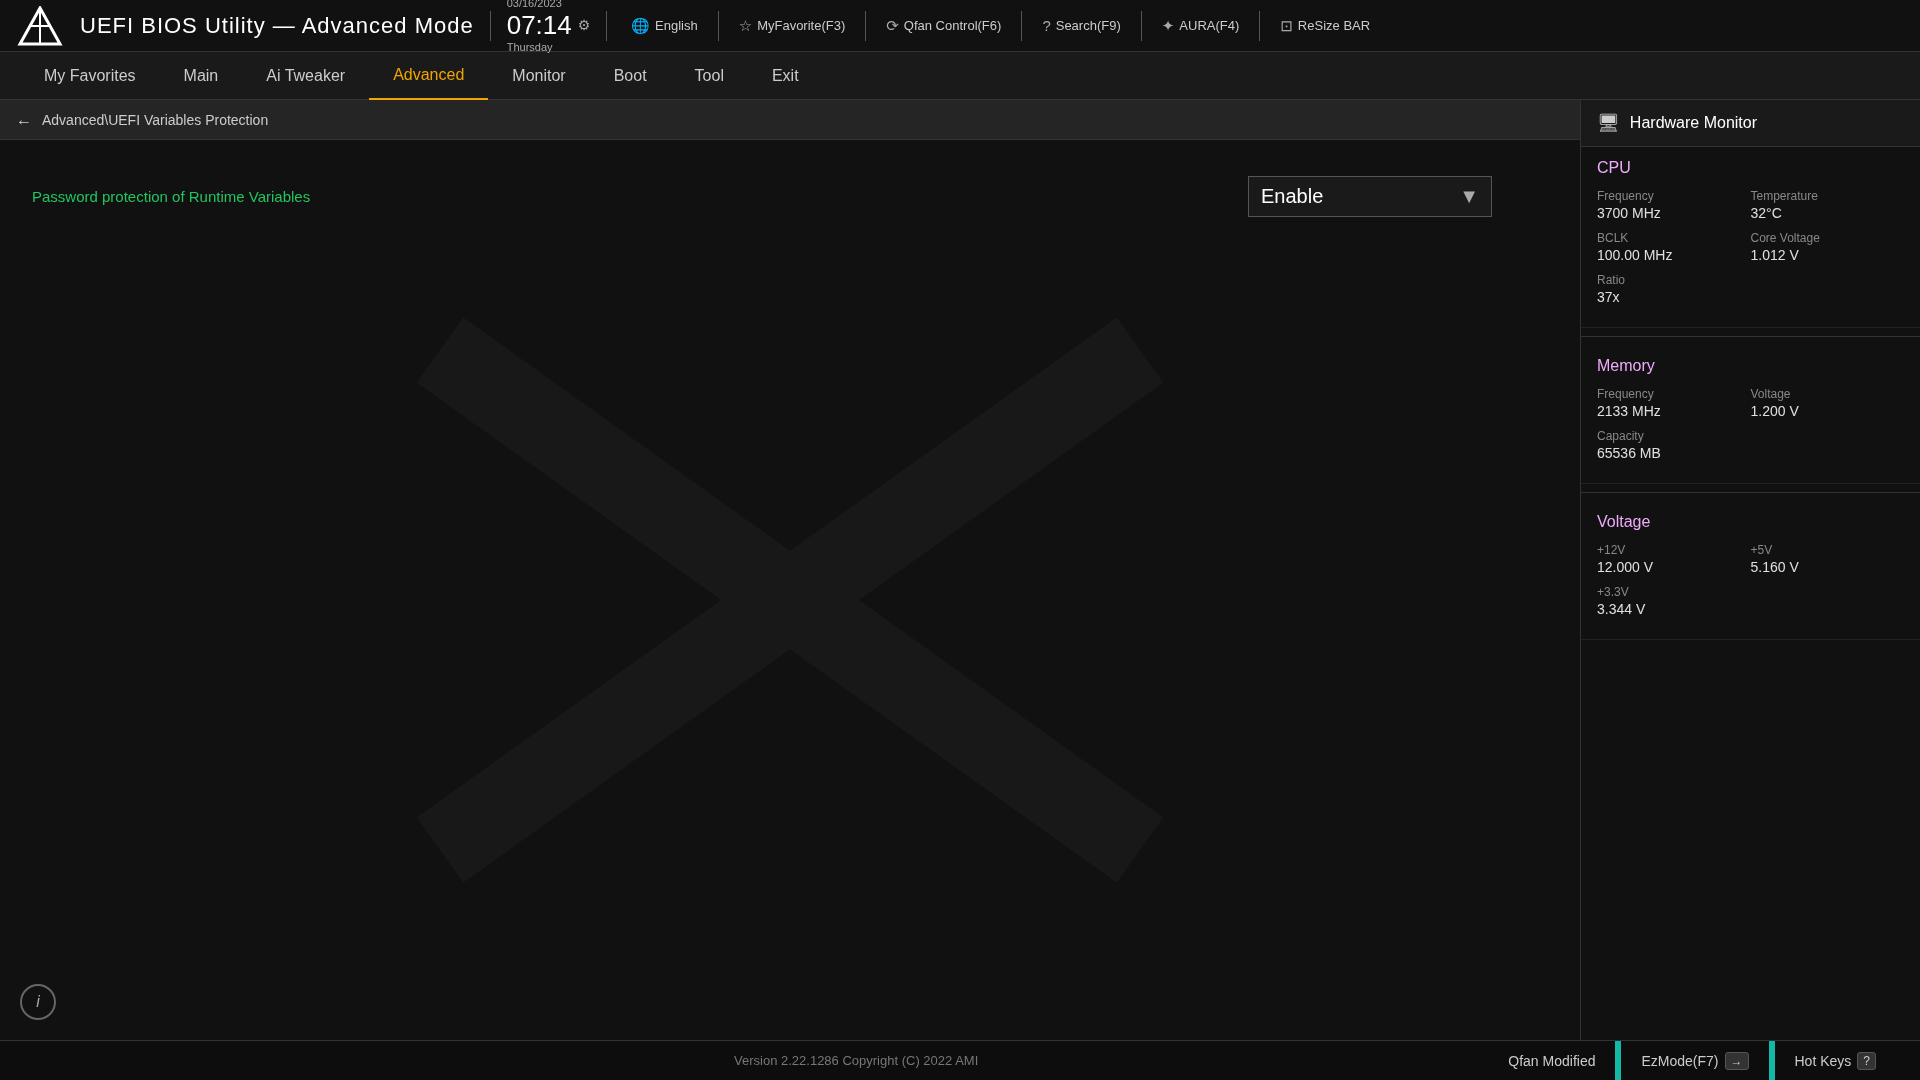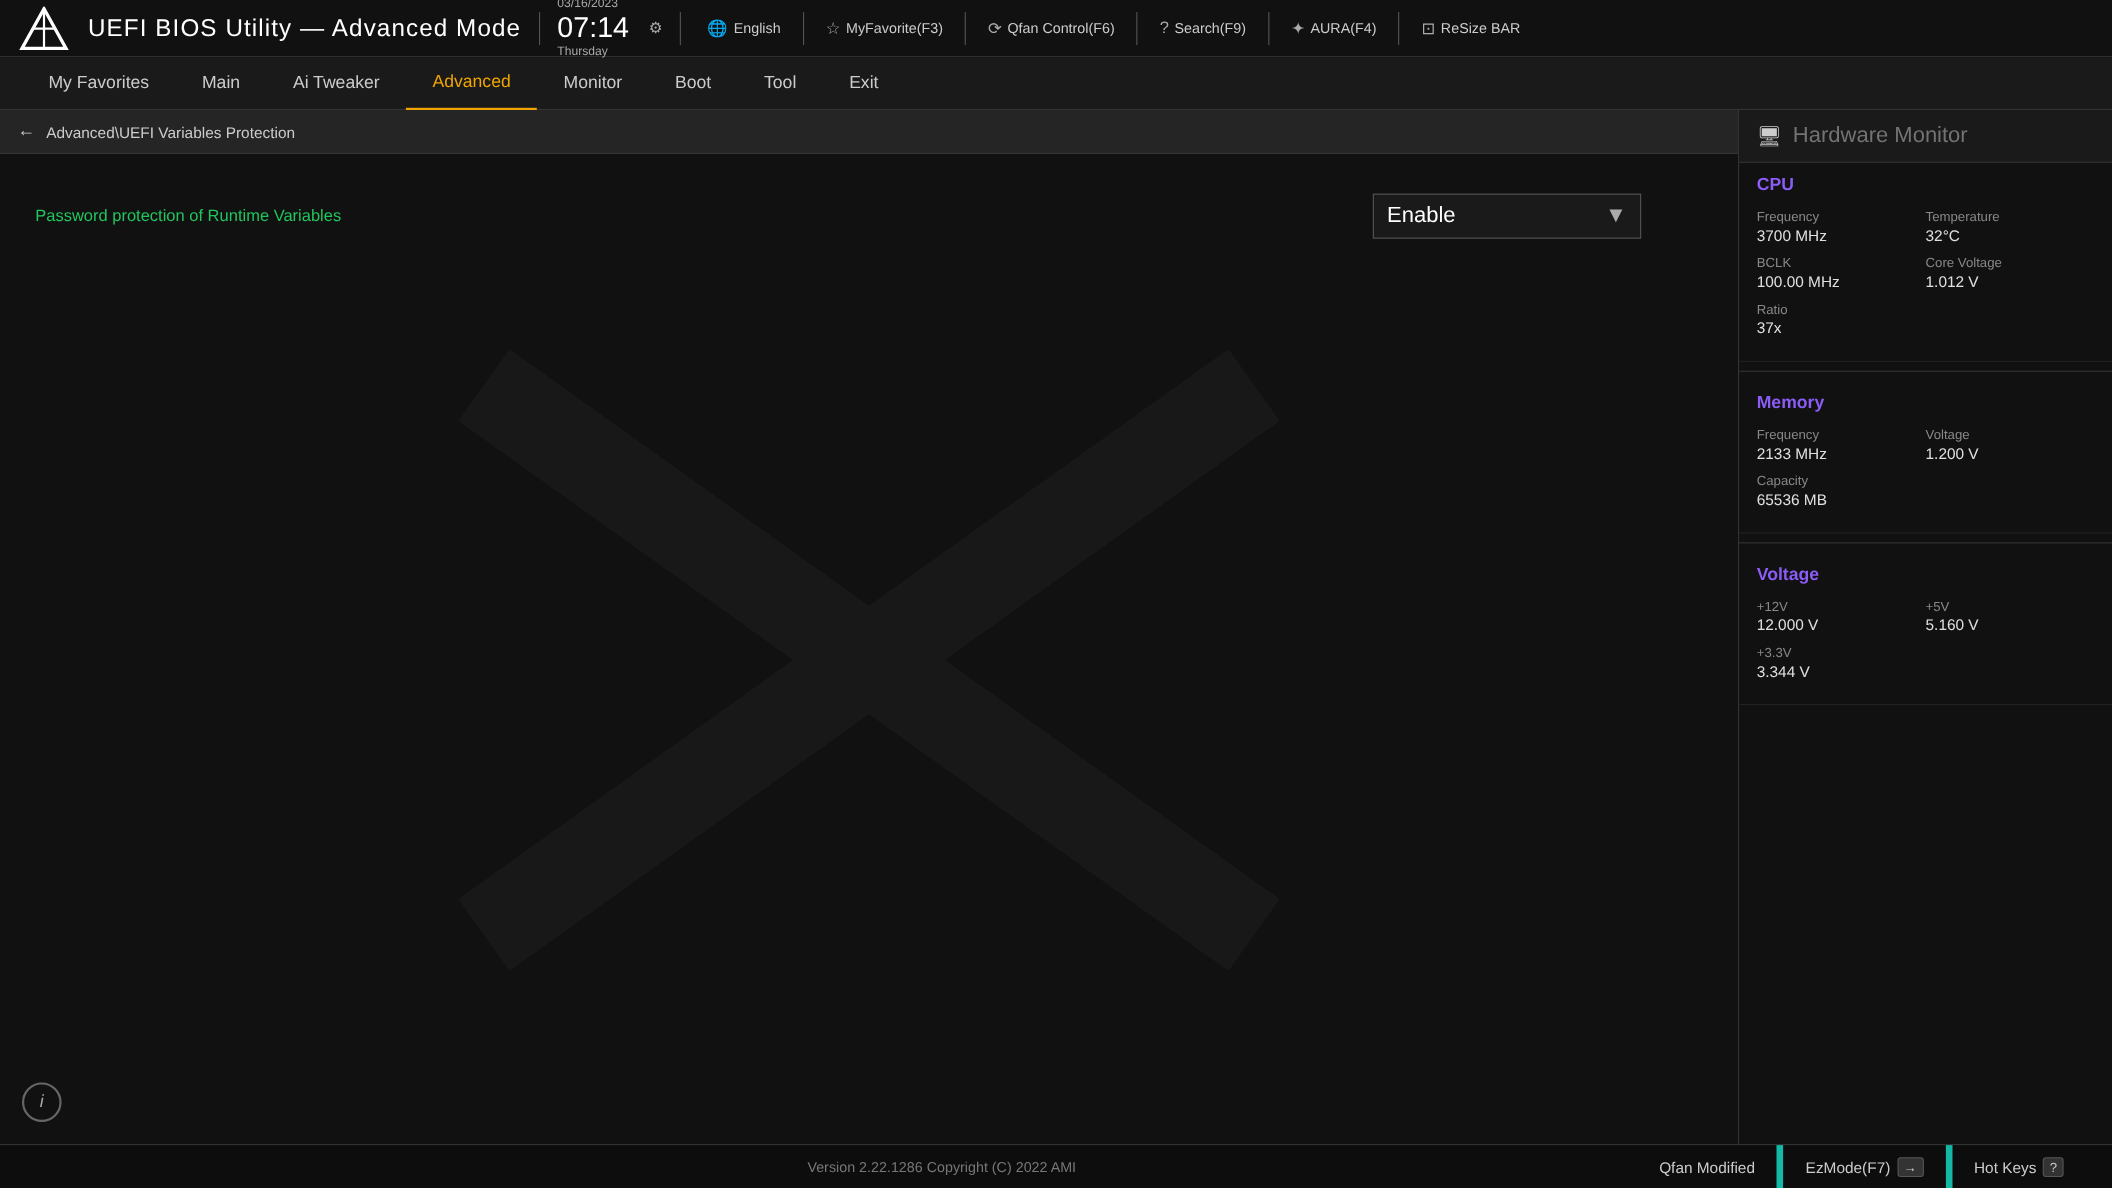--- a/index.html
+++ b/index.html
@@ -214,32 +214,32 @@
       display: flex;
       align-items: center;
       gap: 10px;
       border-bottom: 1px solid #333;
     }
     .monitor-icon {
       font-size: 18px;
       color: #ccc;
     }
     .hw-monitor-title {
-      color: #737373;
-      font-size: 20px;
+      color: #ffffff;
+      font-size: 16px;
       font-weight: 500;
     }
     .hw-section {
       padding: 12px 16px;
       border-bottom: 1px solid #222;
     }
     .hw-section-title {
-      color: #8b5cf6;
+      color: #f0abfc;
       font-size: 16px;
-      font-weight: 700;
+      font-weight: 400;
       margin-bottom: 12px;
     }
     .hw-row {
       display: flex;
       justify-content: space-between;
       margin-bottom: 10px;
     }
     .hw-col {
       flex: 1;
     }
@@ -314,21 +314,21 @@
     <line x1="24" y1="2" x2="24" y2="38" stroke="white" stroke-width="2"></line>
     <line x1="14" y1="20" x2="34" y2="20" stroke="white" stroke-width="2"></line>
   </svg>
 
   <span class="title">UEFI BIOS Utility — Advanced Mode</span>
 
   <div class="divider-v"></div>
 
   <div style="display:flex;flex-direction:column;line-height:1.2;">
     <span style="font-size:11px;color:#aaa;">03/16/2023</span>
-    <div style="display:flex;align-items:center;gap:16px;">
+    <div style="display:flex;align-items:center;gap:4px;">
       <span style="font-size:26px;color:#fff;font-weight:300;">07:14</span>
       <span class="gear-icon">⚙</span>
     </div>
     <span style="font-size:11px;color:#aaa;">Thursday</span>
   </div>
 
   <div class="divider-v"></div>
 
   <div class="header-controls">
     <div class="header-btn">

